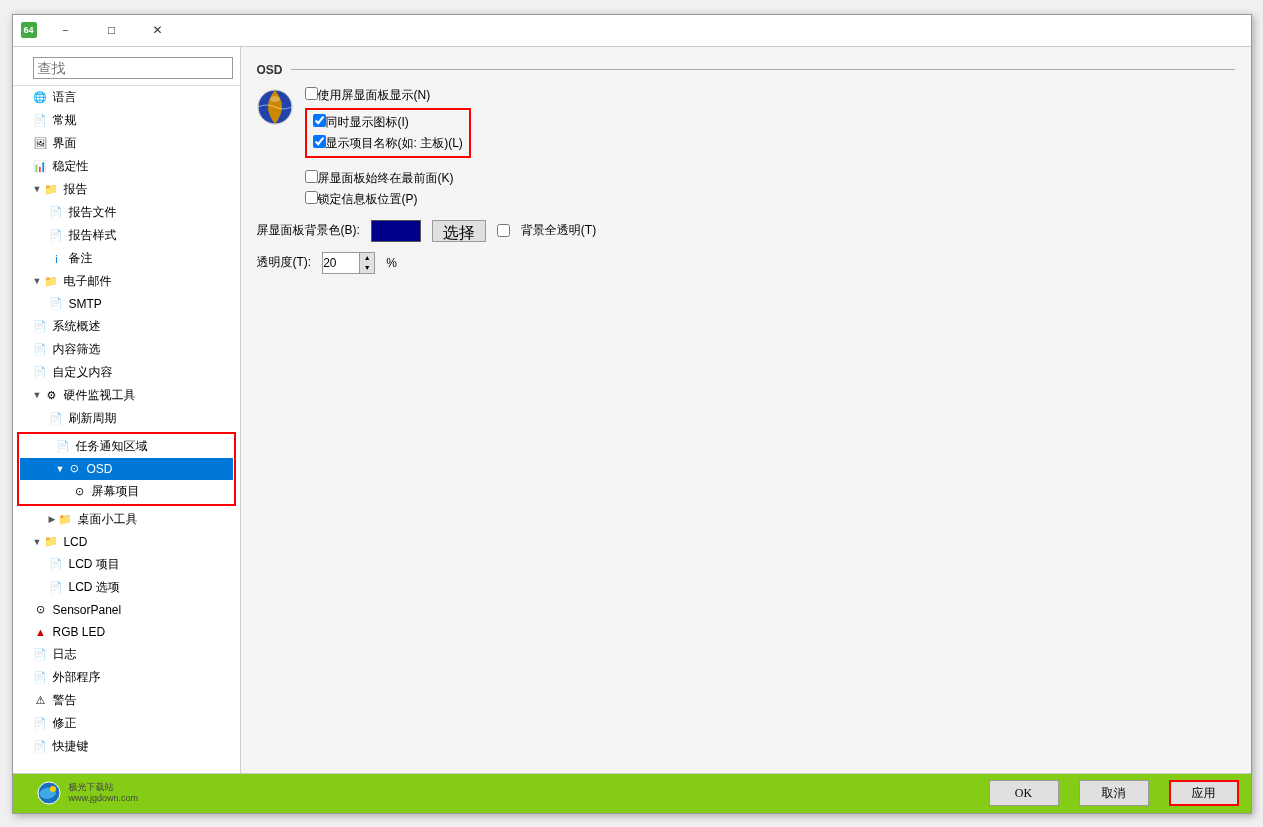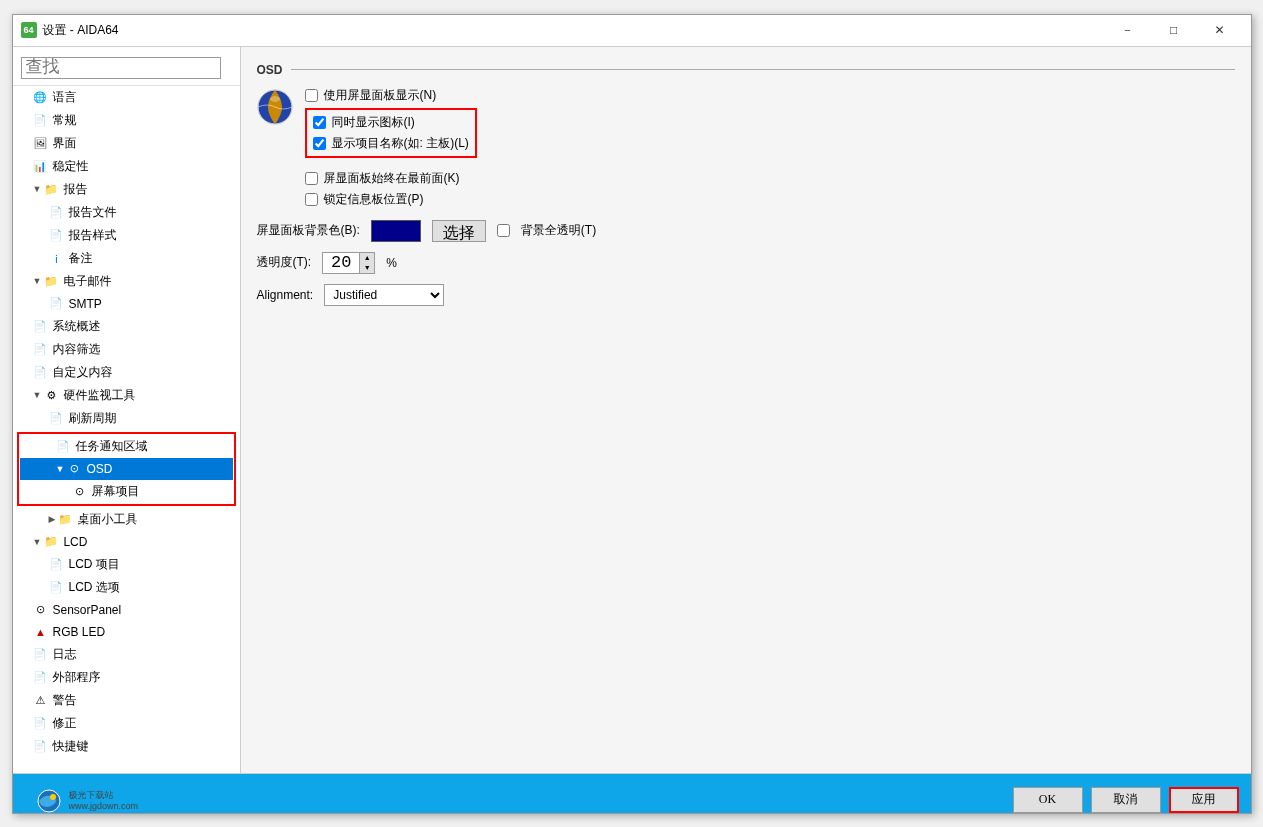--- a/index.html
+++ b/index.html
@@ -69,22 +69,23 @@
     .search-bar {
       padding: 6px 8px;
       border-bottom: 1px solid #ddd;
       background: #fff;
     }
     .search-bar input {
       width: 210px;
       height: 22px;
       border: 1px solid #999;
       padding: 2px 4px;
-      font-size: 17px;
-      font-family: Liberation Mono, monospace;
+      font-size: 14px;
+      font-family: Liberation Sans, sans-serif;
+      margin-left: 12px;
     }
     .main-content {
       display: flex;
       flex: 1;
       overflow: hidden;
     }
     .sidebar {
       width: 228px;
       background: #fff;
       border-right: 1px solid #ccc;
@@ -137,22 +138,21 @@
       background: #aaa;
       margin-left: 8px;
     }
     .osd-header {
       display: flex;
       align-items: flex-start;
       margin-bottom: 12px;
     }
     .checkbox-row {
       display: flex;
-      align-items: center;
-      gap: 6px;
+      align-items: flex-start;
       font-size: 12px;
     }
     .checkbox-row input[type=checkbox] {
       width: 13px;
       height: 13px;
       cursor: pointer;
     }
     .red-box {
       border: 2px solid red;
       padding: 4px 6px;
@@ -184,23 +184,23 @@
     }
     .spinner-container {
       display: flex;
       align-items: center;
       border: 1px solid #999;
       height: 22px;
     }
     .spinner-input {
       width: 36px;
       border: none;
-      text-align: center;
-      font-size: 17px;
-      font-family: Liberation Mono, monospace;
+      text-align: left;
+      font-size: 12px;
+      font-family: Liberation Sans, sans-serif;
       height: 100%;
       outline: none;
     }
     .spinner-btns {
       display: flex;
       flex-direction: column;
       border-left: 1px solid #999;
     }
     .spinner-btn {
       width: 14px;
@@ -219,27 +219,27 @@
       border: 1px solid #999;
       background: #fff;
       font-size: 12px;
       font-family: inherit;
       padding: 0 4px;
       cursor: pointer;
       min-width: 120px;
     }
     .bottom-bar {
       height: 40px;
-      background: #0ea5e9;
+      background: #84cc16;
       border-top: 1px solid #ccc;
       display: flex;
-      align-items: flex-end;
+      align-items: center;
       justify-content: flex-end;
       padding: 0 12px;
-      gap: 8px;
+      gap: 20px;
     }
     .bottom-btn {
       min-width: 70px;
       height: 26px;
       background: #e0e0e0;
       border: 1px solid #999;
       cursor: pointer;
       font-size: 12px;
       font-family: Liberation Serif, serif;
       padding: 0 12px;
@@ -250,21 +250,20 @@
   </style>
 </head>
 <body>
 
 <div class="window">
 
   <div class="title-bar">
     <div class="title-bar-icon">
       <span style="font-size:9px;font-weight:bold;color:#fff;">64</span>
     </div>
-    <span class="title-bar-text">设置 - AIDA64</span>
     <div class="title-bar-controls">
       <button class="title-btn">－</button>
       <button class="title-btn">□</button>
       <button class="title-btn close">✕</button>
     </div>
   </div>
 
   <div class="main-content">
 
     <div class="sidebar">
@@ -464,29 +463,20 @@
         <div class="spinner-container">
           <input type="text" class="spinner-input" value="20" style="">
           <div class="spinner-btns">
             <button class="spinner-btn">▲</button>
             <button class="spinner-btn">▼</button>
           </div>
         </div>
         <span>%</span>
       </div>
 
-      <div class="form-row">
-        <label>Alignment:</label>
-        <select class="dropdown">
-          <option>Left</option>
-          <option>Center</option>
-          <option>Right</option>
-          <option selected="">Justified</option>
-        </select>
-      </div>
     </div>
   </div>
 
   <div class="bottom-bar">
 
     <div style="flex:1; display:flex; align-items:center; padding-left:8px;">
       <div style="display:flex;align-items:center;gap:4px;">
         <svg width="32" height="24" viewBox="0 0 32 24">
           <circle cx="16" cy="12" r="11" fill="#1a6fbf" stroke="#fff" stroke-width="1"></circle>
           <path d="M6 12 Q12 4 20 8 Q26 12 20 16 Q14 20 8 16Z" fill="#4fc3f7" opacity="0.7"></path>

